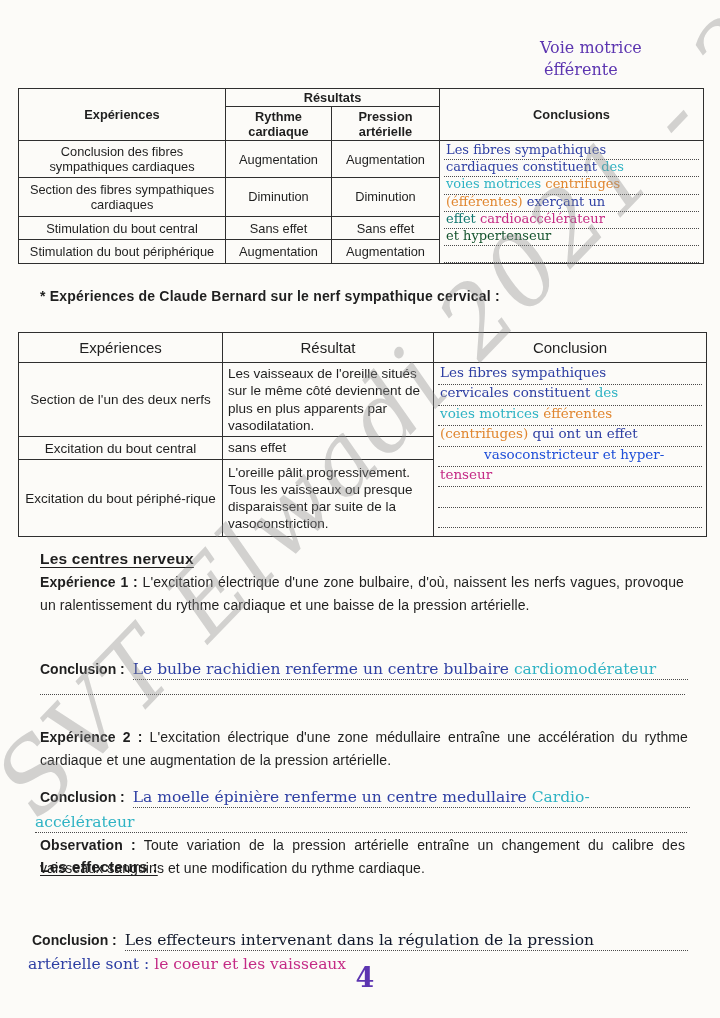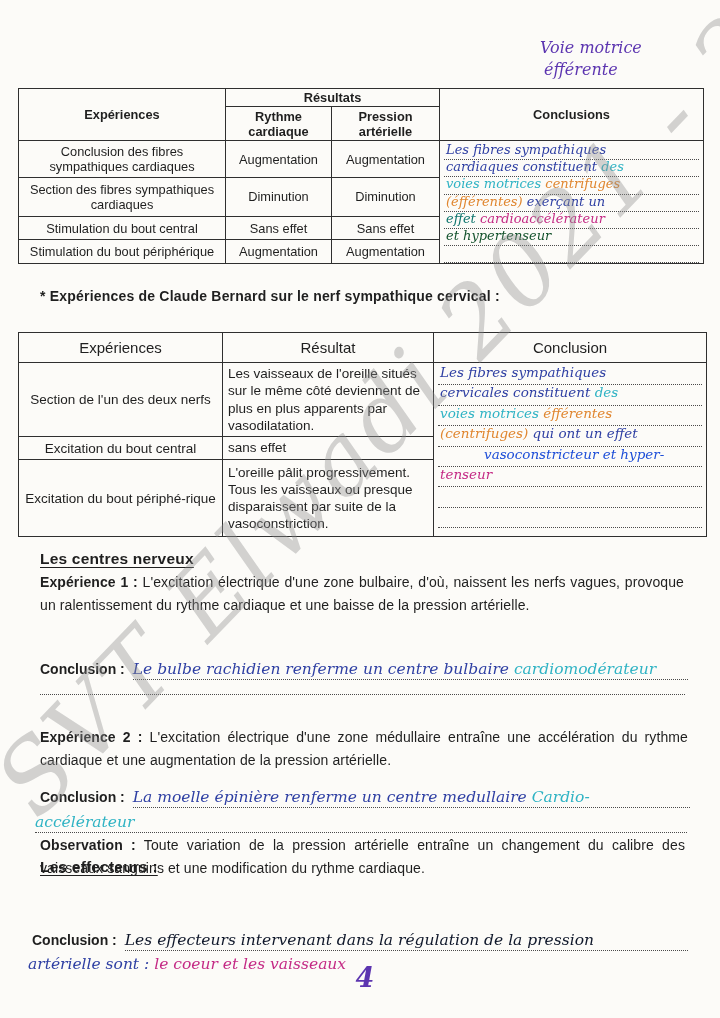--- a/index.html
+++ b/index.html
@@ -10,21 +10,21 @@
   }
   
   .watermark{
     position:absolute;left:14px;top:742px;z-index:3;
     transform:rotate(-46deg);transform-origin:0 50%;
     font-family:"DejaVu Serif",serif;font-style:italic;
     font-size:96px;letter-spacing:4px;white-space:nowrap;
     color:#8f8f8f;opacity:.38;pointer-events:none;
   }
   
-  .hw{font-family:"DejaVu Serif",serif;font-style:italic;}
+  .hw{font-family:"DejaVu Serif",serif;}
   .hw-line{
     border-bottom:1.5px dotted #4a4a4a;text-align:left;
     white-space:nowrap;overflow:visible;line-height:1.1;padding-left:2px;
   }
   
   .title1,.title2{position:absolute;font-weight:700;font-size:14px;letter-spacing:.2px;}
   .title1{left:40px;top:42px;width:505px;}
   .title2{left:40px;top:288px;width:600px;}
   .a1{position:absolute;left:540px;top:38px;font-size:16px;}
   .a2{position:absolute;left:544px;top:60px;font-size:16px;}

